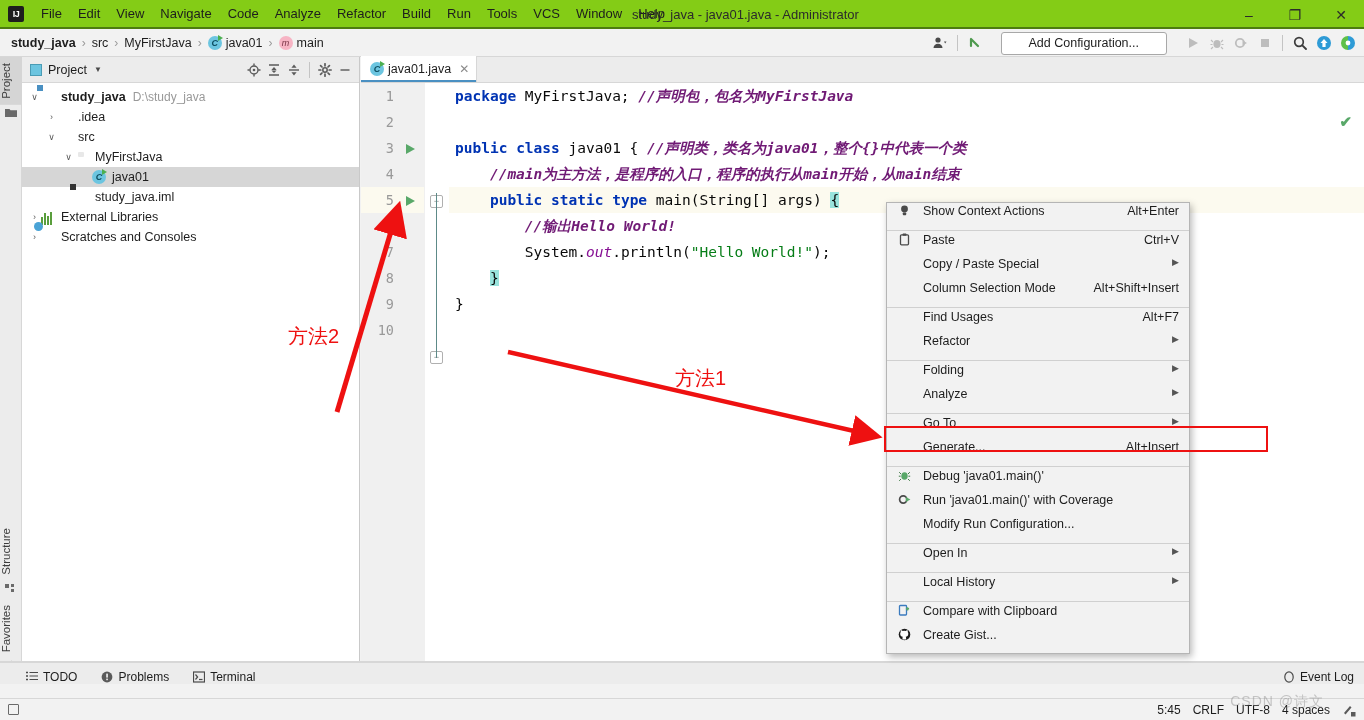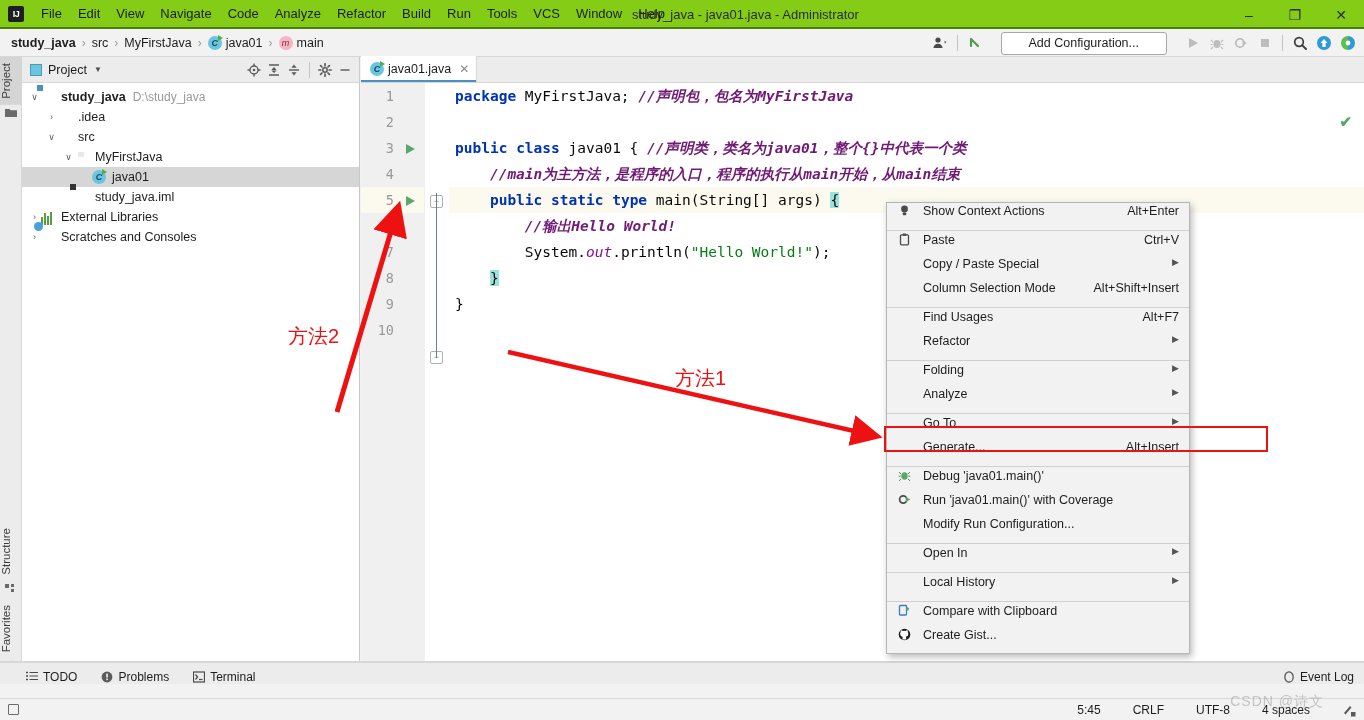--- a/index.html
+++ b/index.html
@@ -233,21 +233,21 @@
   .twb-item { display:flex; align-items:center; font-size:12px; color:#1d1d1d; margin-right:24px; cursor:default; }
   .twb-ico { margin-right:5px; display:flex; align-items:center; color:#4a4a4a; }
   .twb-right { margin-left:auto; display:flex; align-items:center; padding-right:10px; }
 
   .statusbar {
     position:absolute; left:0; bottom:0; width:1364px; height:22px;
     background:#f2f2f2; border-top:1px solid #d7d7d7;
     display:flex; align-items:center; padding-left:8px;
   }
   .sb-msg { font-size:12px; color:#1d1d1d; white-space:nowrap; cursor:default; }
-  .sb-right { margin-left:auto; display:flex; align-items:flex-start; padding-right:8px; gap:32px; }
+  .sb-right { margin-left:auto; display:flex; align-items:flex-start; padding-right:8px; gap:12px; }
   .sb-cell { font-size:12px; color:#1d1d1d; cursor:default; white-space:nowrap; }
   .sb-icon { width:14px; height:14px; color:#4a4a4a; }
   .watermark {
     position:absolute; right:40px; bottom:9px; font-size:14px;
     color:rgba(130,130,130,.42); letter-spacing:1px; z-index:70; pointer-events:none;
     font-family:"Liberation Sans", sans-serif;
   }
   .msg-ico { width:11px;height:11px;border:1.3px solid #6a6a6a;border-radius:1px;margin-right:7px;flex:none;}
   .bottom-splitter{ position:absolute; left:0; bottom:58px; width:1364px; height:1px; background:#d7d7d7;}
 </style>

